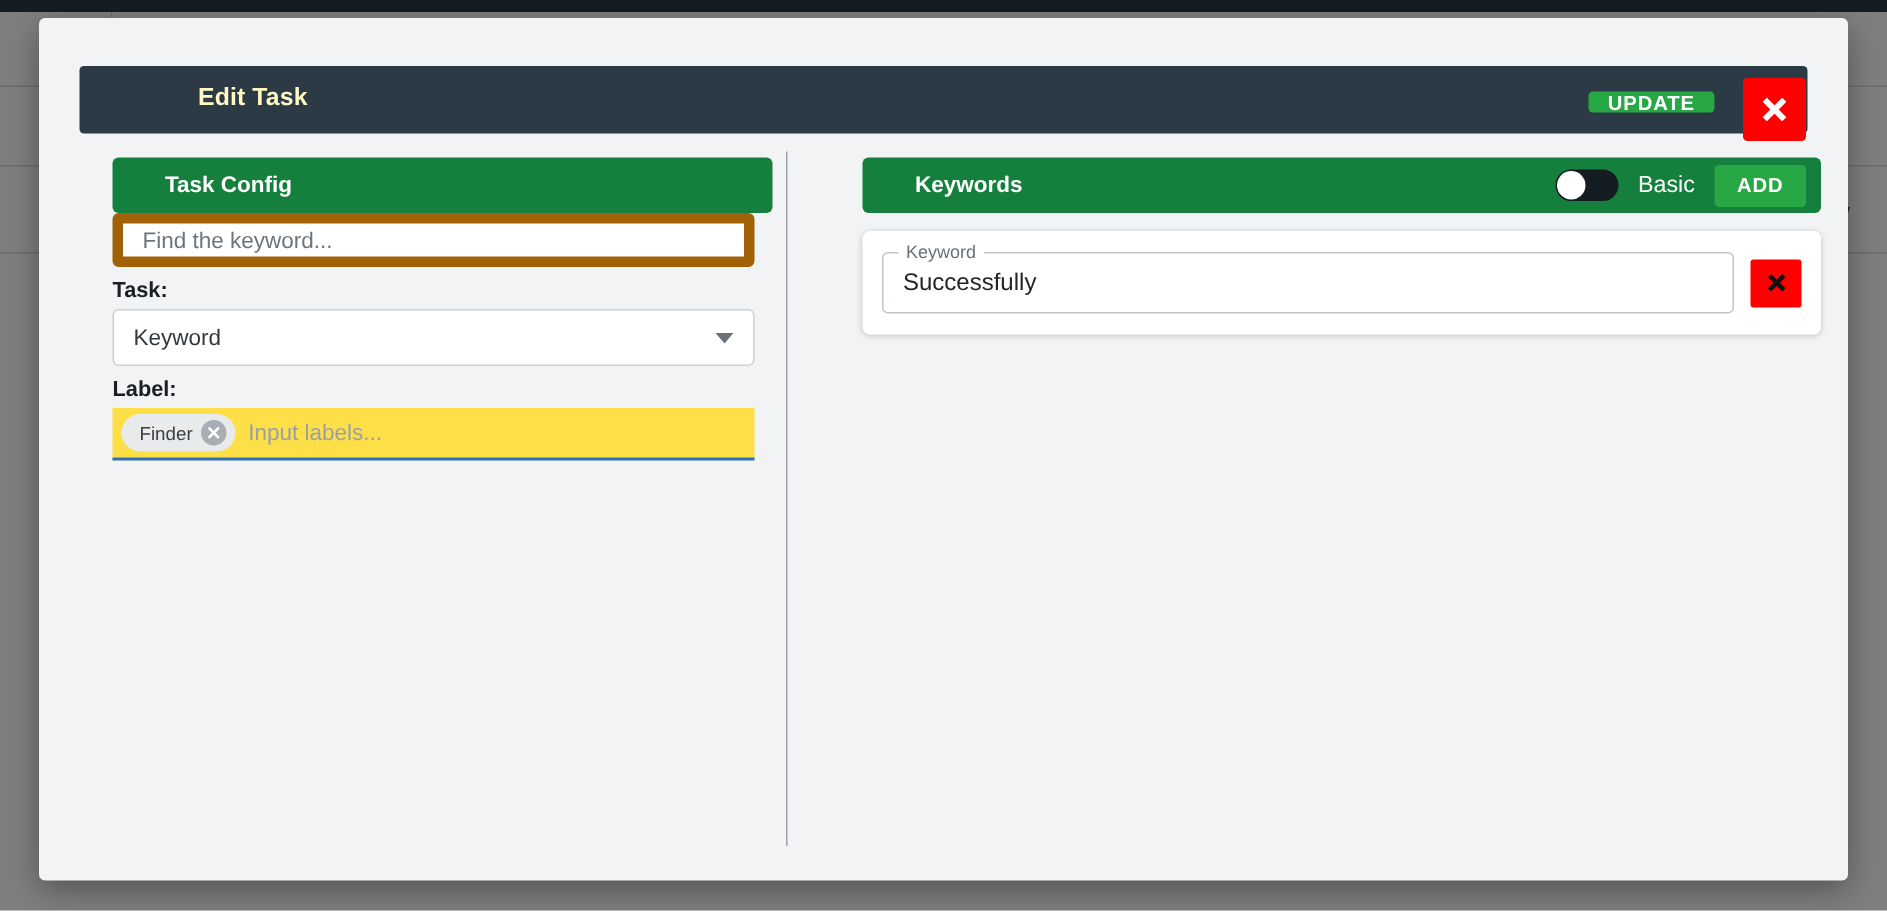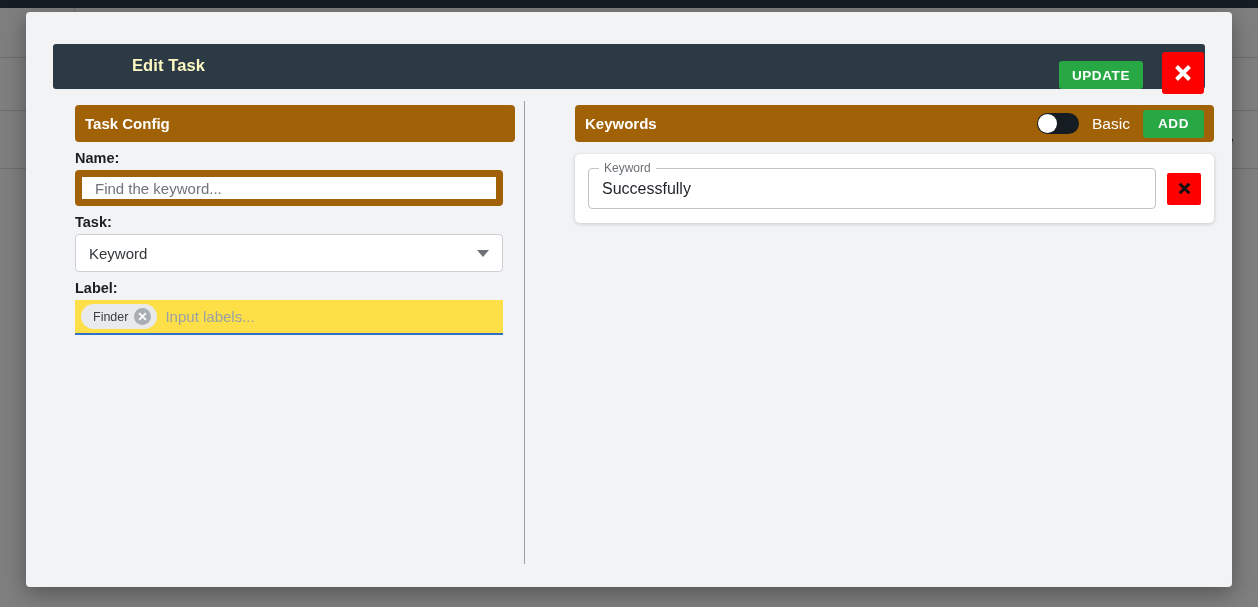--- a/index.html
+++ b/index.html
@@ -88,21 +88,21 @@
     font-size: 16.5px;
     font-weight: bold;
     color: #fef9c3;
     letter-spacing: 0.1px;
     margin-left: 42px;
   }
   #update-button {
     position: absolute;
     right: 62px;
     top: 17px;
-    height: 28px;
+    height: 14px;
     padding: 0 13px;
     background: #28a745;
     color: #ffffff;
     font-size: 13.5px;
     font-weight: bold;
     letter-spacing: 0.6px;
     border: none;
     border-radius: 3px;
     cursor: pointer;
     display: flex;
@@ -136,29 +136,29 @@
   }
 
   
   #task-config-panel {
     position: absolute;
     left: 49px;
     top: 93px;
     width: 440px;
   }
   .panel-heading {
-    background: #a16207;
+    background: #15803d;
     border-radius: 4px;
     color: #ffffff;
     font-size: 15px;
     font-weight: bold;
     height: 37px;
     display: flex;
     align-items: center;
-    padding: 0 10px;
+    padding: 0 35px;
     box-sizing: border-box;
   }
   .field-label {
     font-size: 14.5px;
     font-weight: bold;
     color: #1b1f23;
     margin: 8px 0 4px 0;
   }
   .text-input {
     width: 428px;
@@ -389,21 +389,20 @@
       </span>
     </button>
   </div>
 
   <div id="panel-divider"></div>
 
   <div id="task-config-panel">
 
     <div class="panel-heading">Task Config</div>
 
-    <div class="field-label">Name:</div>
     <input class="text-input" id="name-input" type="text" placeholder="Find the keyword..." style="">
 
     <div class="field-label">Task:</div>
     <div class="select-wrap">
       <select id="type-select">
         <option>Keyword</option>
       </select>
       <span id="type-select-caret-icon"></span>
     </div>
 

